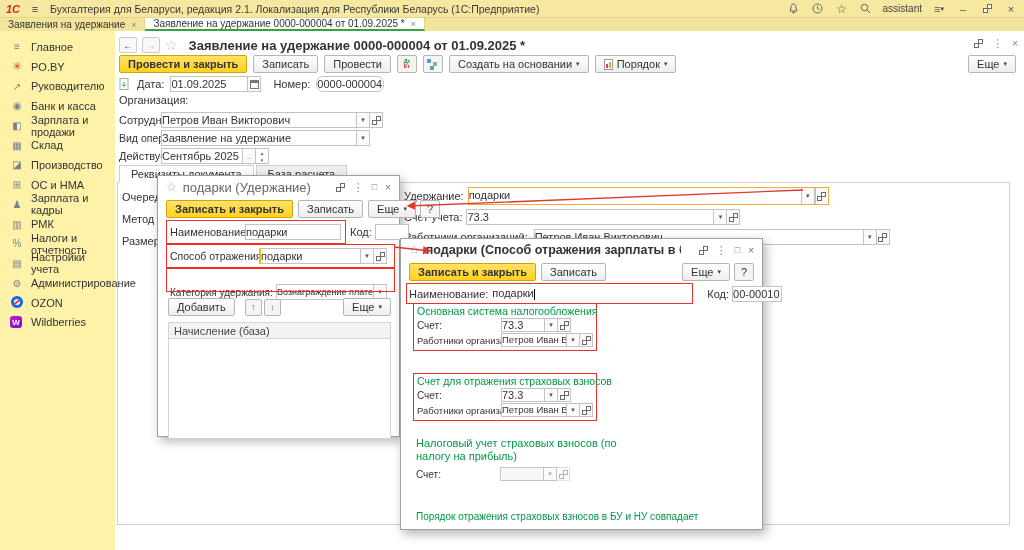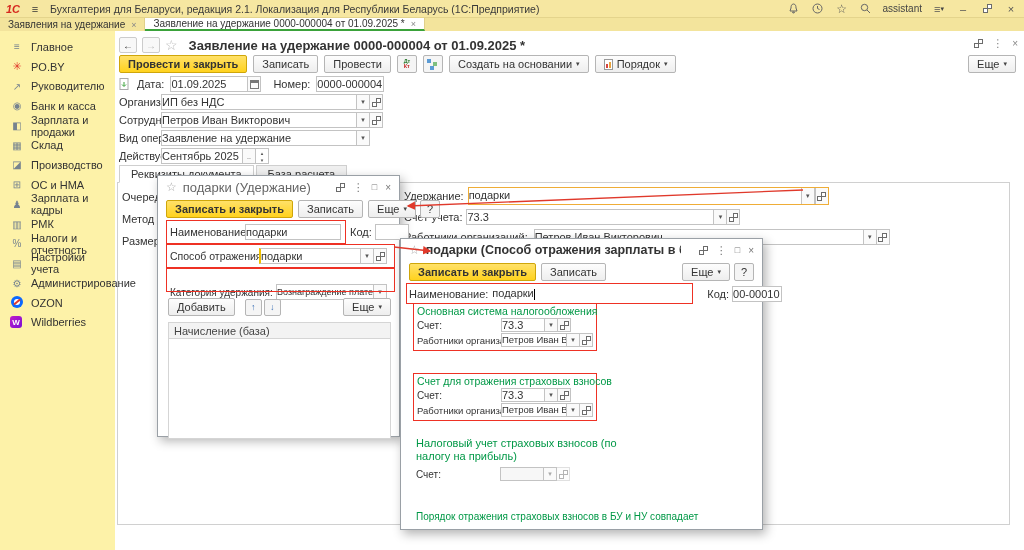--- a/index.html
+++ b/index.html
@@ -262,35 +262,25 @@
         <path d="M5 4 v4 M3 6.5 L5 8.5 L7 6.5" stroke="#3aa23a" fill="none"></path>
       </svg>
     <span class="lbl">Дата:</span>
     <span class="row">
         <span class="fld" style="width:78px;">01.09.2025</span>
         <span class="sqbtn">
           <span class="cal"></span>
         </span>
       </span>
     <span class="lbl" style="margin-left:6px;">Номер:</span>
-    <span class="fld" style="width:68px;">0000-000004</span>
+    <span class="fld" style="width:68px;border-radius:7px;">0000-000004</span>
   </div>
 
   <div class="frow" style="left:4px; top:63px;">
     <span class="lbl" style="width:42px;">Организация:</span>
-    <span class="row" style="margin-left:0;">
-        <span class="fld" style="width:196px; margin-left:0;">ИП без НДС</span>
-        <span class="sqbtn">▾</span>
-        <span class="sqbtn">
-          <span class="lnkglyph">
-            <i></i>
-            <b></b>
-          </span>
-        </span>
-      </span>
   </div>
 
   <div class="frow" style="left:4px; top:81px;">
     <span class="lbl" style="width:42px;">Сотрудник:</span>
     <span class="row">
         <span class="fld" style="width:196px;">Петров Иван Викторович</span>
         <span class="sqbtn">▾</span>
         <span class="sqbtn">
           <span class="lnkglyph">
             <i></i>

